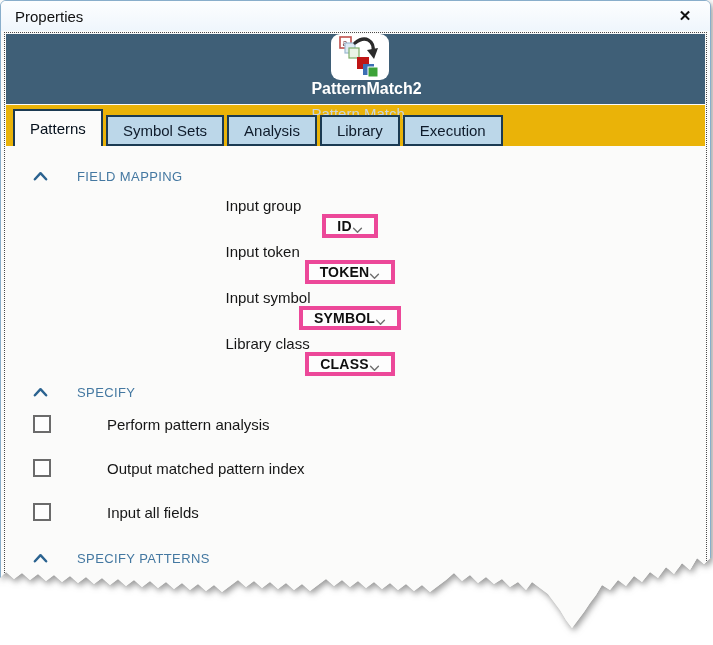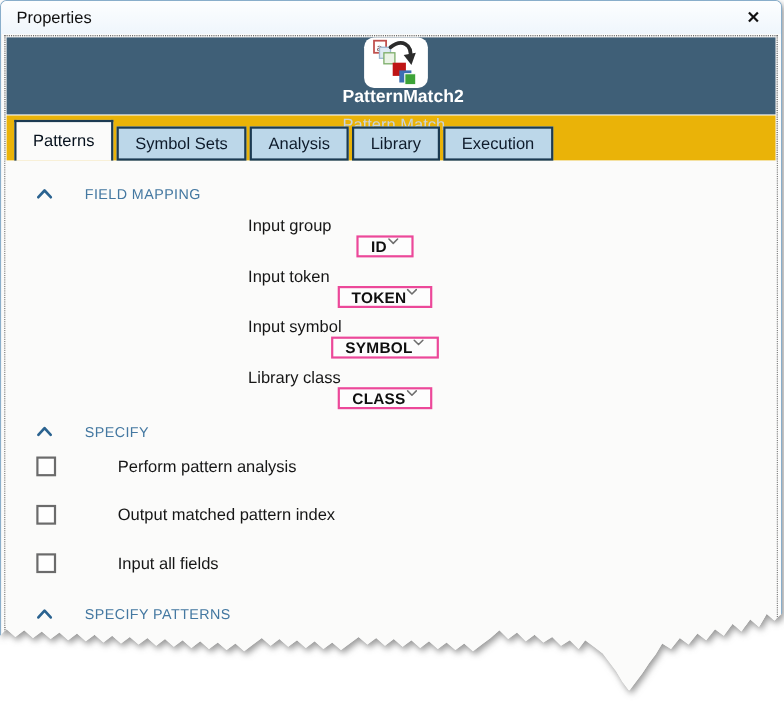--- a/index.html
+++ b/index.html
@@ -126,22 +126,22 @@
   .field-label{
     width:250px;
     font-size:15px;color:#161616;
     padding-left:1px;
   }
   .dropdown{
     flex:1;
     height:29px;
     box-sizing:border-box;
     background:#FDFDFD;
-    border:2px solid #ec4899;
-    display:flex;align-items:flex-start;
+    border:4px solid #ec4899;
+    display:flex;align-items:flex-end;
     padding:0 11px;
     cursor:default;
   }
   .dropdown .value{
     flex:1;
     font-size:14px;font-weight:700;color:#0F0F0F;
     letter-spacing:0.2px;
   }
   .dropdown .dd-chev{width:11px;height:7px;}
   .options-list{margin-top:12px;}

